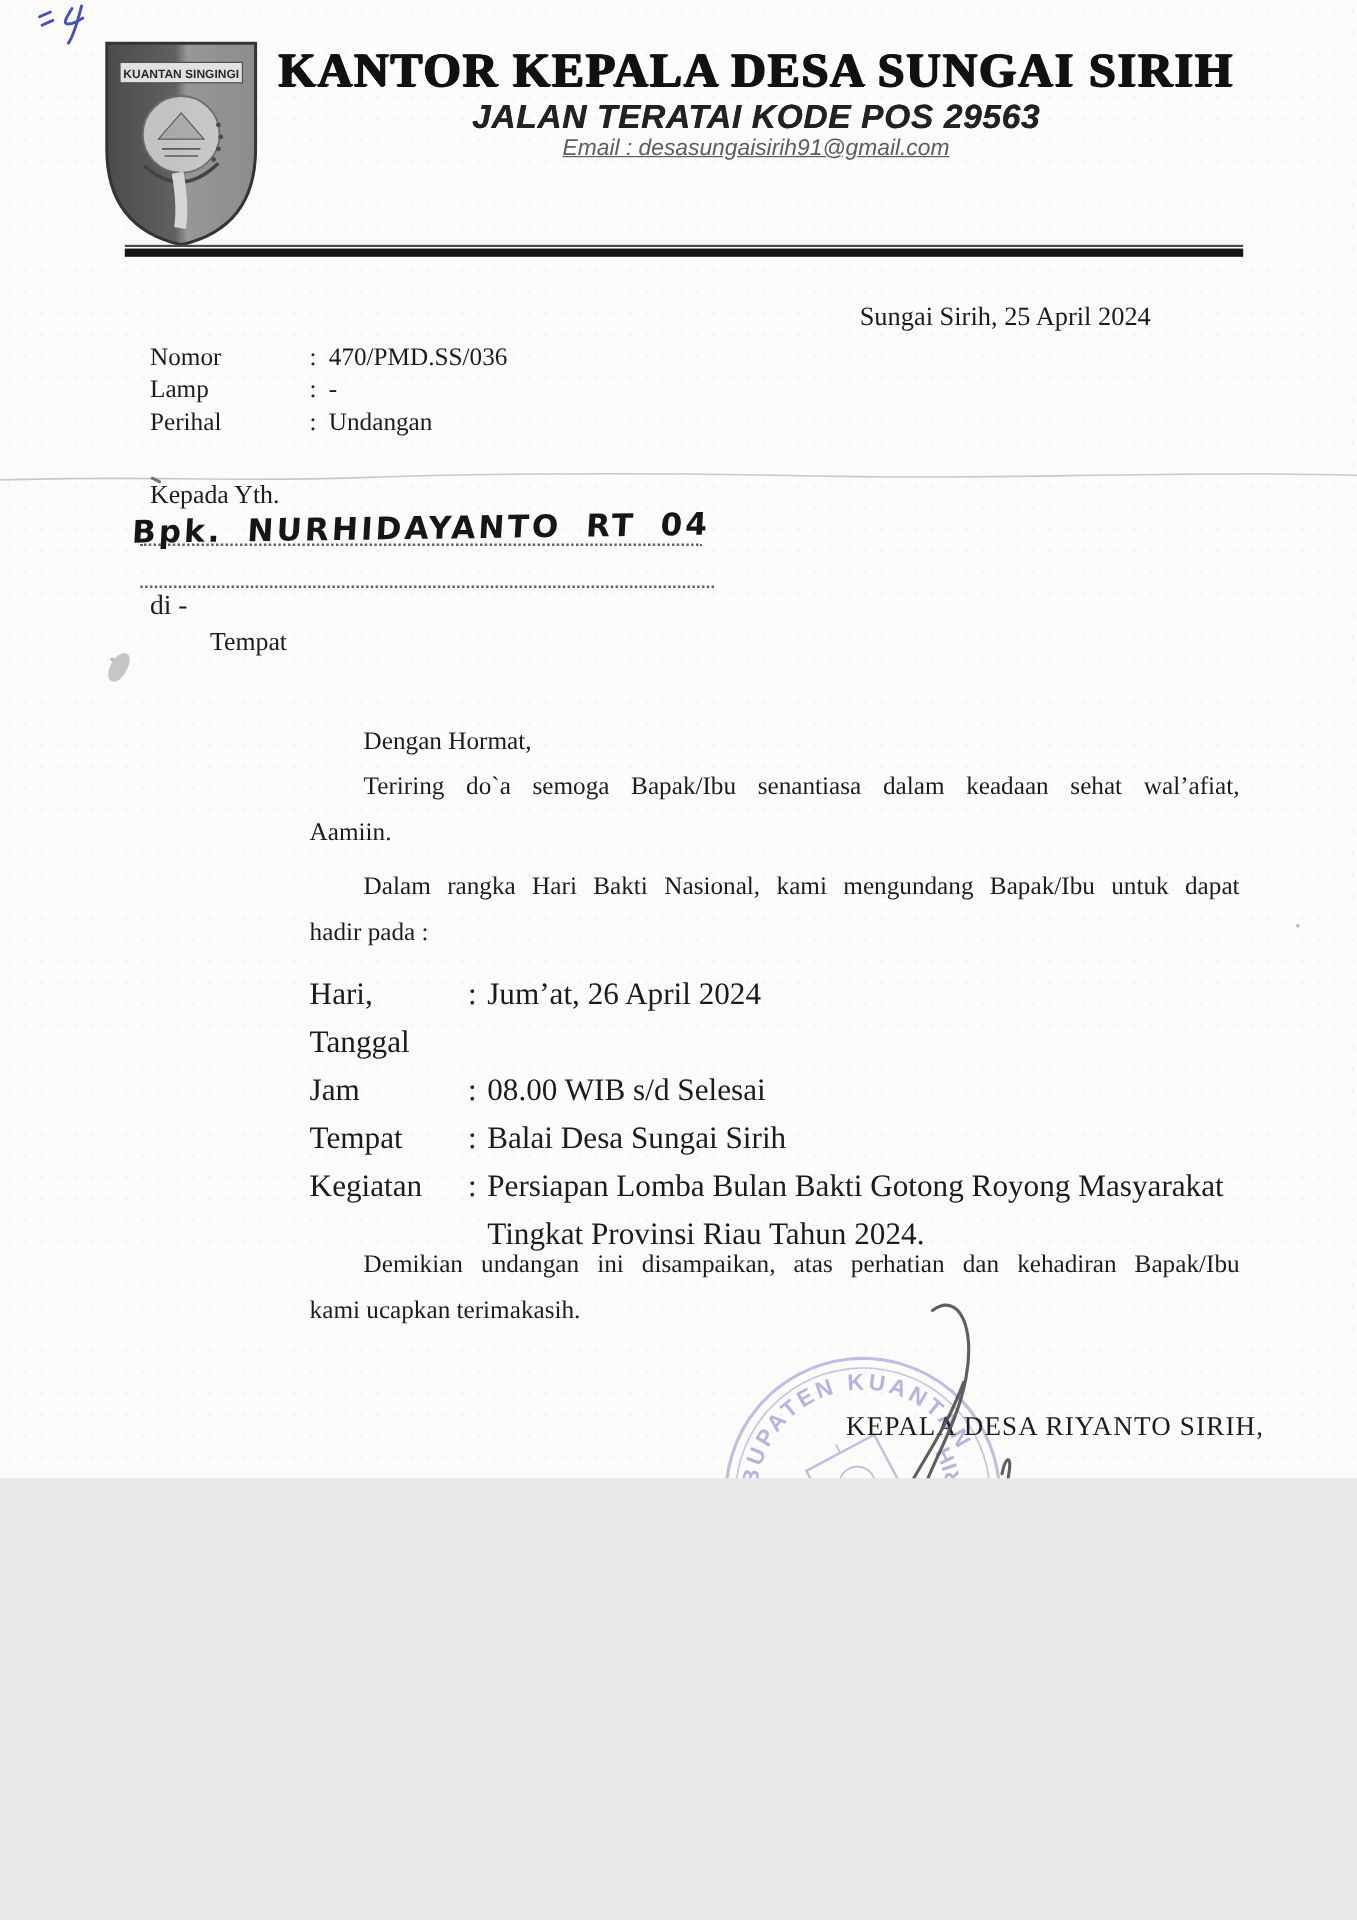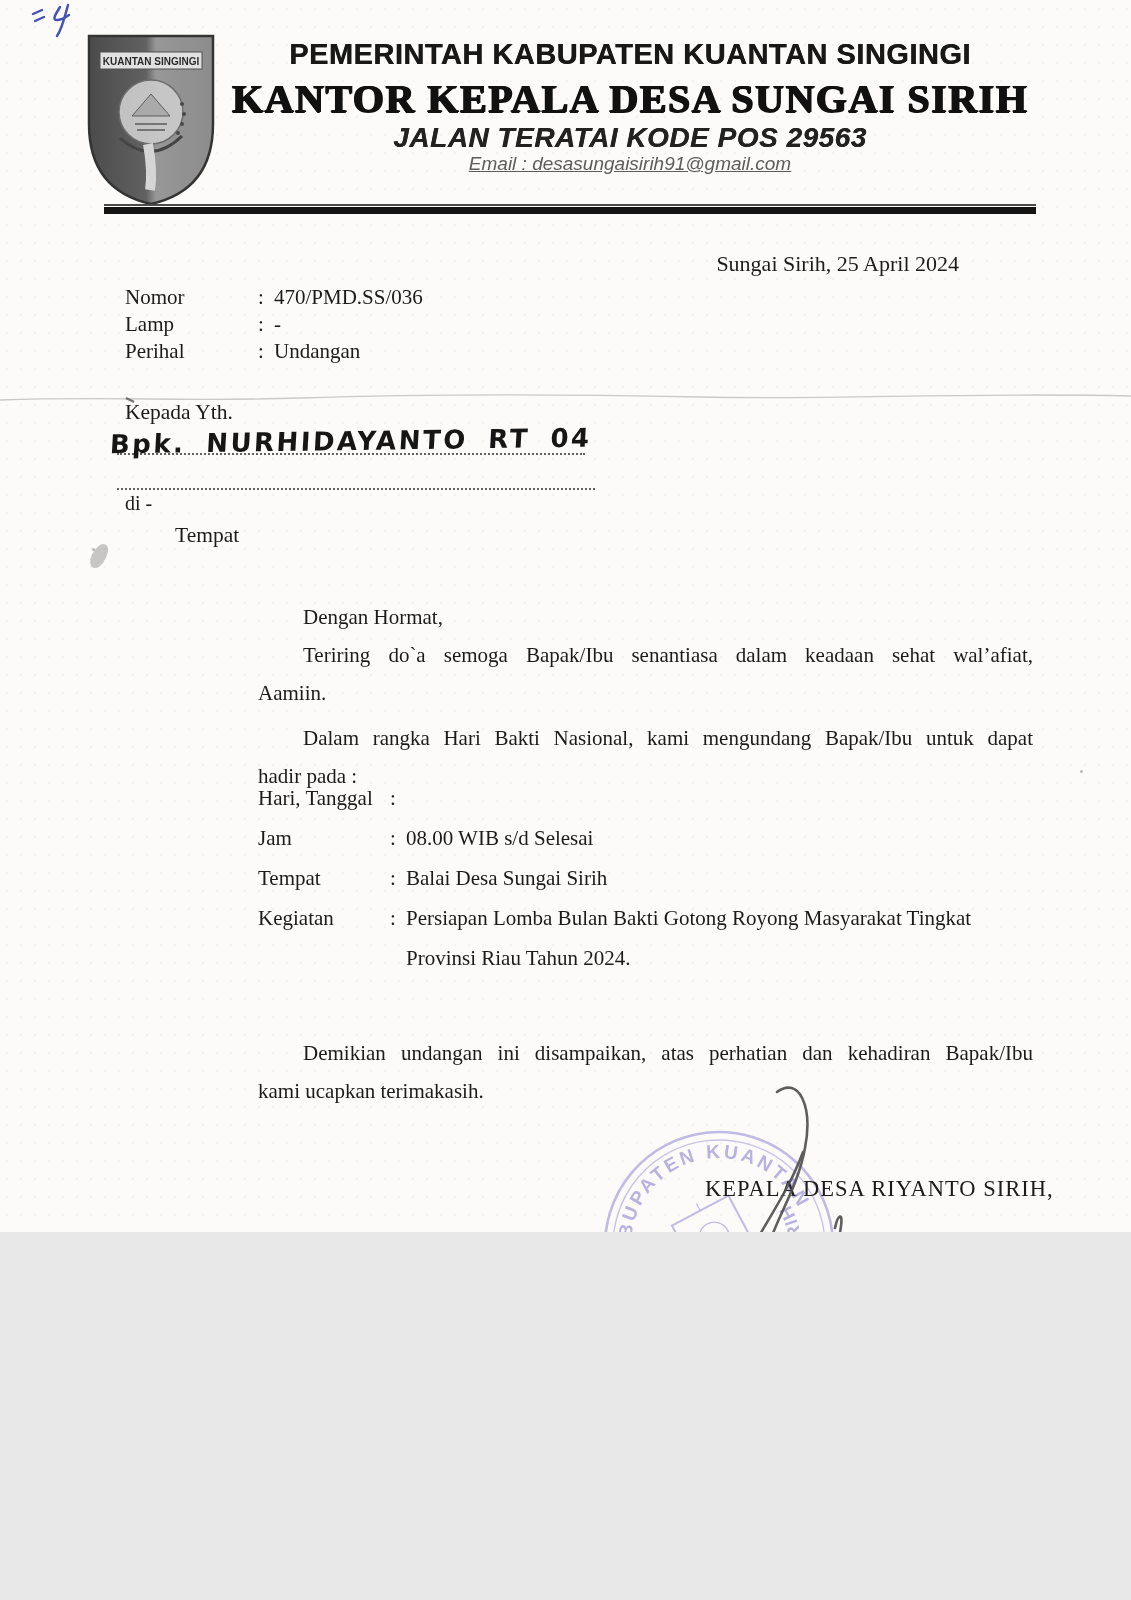--- a/index.html
+++ b/index.html
@@ -40,31 +40,31 @@
   
   .kepada{left:125px;top:400px;font-size:21.5px;}
   .dotline{border-top:2.5px dotted #454545;opacity:.85;height:0;}
   .dl1{left:117px;top:453px;width:468px;}
   .dl2{left:117px;top:488px;width:478px;}
   .handwrite{
     left:110px;top:426px;font-family:"DejaVu Sans",sans-serif;font-weight:bold;
     font-size:26px;letter-spacing:2.5px;word-spacing:9px;color:#161616;
     transform:rotate(-.8deg) skewX(-4deg);white-space:nowrap;
   }
-  .di{left:125px;top:492px;font-size:20px;}
+  .di{left:125px;top:492px;font-size:23px;}
   .tempat{left:175px;top:523px;font-size:21.5px;}
 
   
   .body-block{left:258px;top:598px;width:775px;font-size:21px;line-height:38px;}
   .jline{display:block;text-indent:45px;text-align:justify;text-align-last:justify;}
   .pline{display:block;}
   .greeting{display:block;text-indent:45px;}
   .para{margin:0 0 7px 0;text-align:justify;}
 
-  .details{left:258px;top:778px;width:778px;font-size:21px;font-family:Liberation Serif, serif;}
+  .details{left:258px;top:809px;width:778px;font-size:26px;font-family:Liberation Serif, serif;}
   .detail-row{display:flex;line-height:40px;}
   .detail-label{width:132px;flex:none;}
   .detail-sep{width:16px;flex:none;}
   .detail-value{width:628px;text-align:left;}
 
   .closing{left:258px;top:1034px;width:775px;font-size:21px;line-height:38px;}
 
   
   .sig-title{left:705px;top:1176px;font-size:22.5px;letter-spacing:1px;z-index:3;}
   .sig-name{left:705px;top:1291px;font-size:22.5px;letter-spacing:.5px;z-index:3;}
@@ -110,21 +110,20 @@
     <path d="M51 92 h32 M53 98 h28" stroke="#585858" stroke-width="1.4"></path>
     <path d="M36 106 q31 28 62 -2" stroke="#3f3f3f" stroke-width="3" fill="none"></path>
     <path d="M64 112 q5 28 2 46" stroke="#dcdcdc" stroke-width="10" fill="none"></path>
     <circle cx="98" cy="72" r="2" fill="#444"></circle>
       <circle cx="100" cy="82" r="2" fill="#444"></circle>
     <circle cx="98" cy="92" r="2" fill="#444"></circle>
       <circle cx="94" cy="101" r="2" fill="#444"></circle>
   </svg>
 
   <div class="abs hdr">
-    <div class="h-gov">PEMERINTAH KABUPATEN KUANTAN SINGINGI</div>
     <div class="h-office">KANTOR KEPALA DESA SUNGAI SIRIH</div>
     <div class="h-street">JALAN TERATAI KODE POS 29563</div>
     <div class="h-email">Email : desasungaisirih91@gmail.com</div>
   </div>
 
   <div class="abs rule"></div>
 
   <svg class="abs crease1" width="1131" height="14" viewBox="0 0 1131 14">
     <path d="M0 10 C 120 6 180 12 300 8 S 560 4 700 7 S 960 2 1131 6" stroke="#a9a9a9" stroke-width="1.3" fill="none" opacity=".6"></path>
     <path d="M126 8 l 8 4" stroke="#555" stroke-width="2.4" opacity=".8"></path>
@@ -167,20 +166,21 @@
     <p class="para">
       <span class="jline">Dalam rangka Hari Bakti Nasional, kami mengundang Bapak/Ibu untuk dapat</span>
       <span class="pline">hadir pada :</span>
     </p>
   </div>
 
   <div class="abs details">
     <div class="detail-row">
       <span class="detail-label">Hari, Tanggal</span>
       <span class="detail-sep">:</span>
+      <span class="detail-value">Jum’at, 26 April 2024</span>
     </div>
     <div class="detail-row">
       <span class="detail-label">Jam</span>
       <span class="detail-sep">:</span>
       <span class="detail-value">08.00 WIB s/d Selesai</span>
     </div>
     <div class="detail-row">
       <span class="detail-label">Tempat</span>
       <span class="detail-sep">:</span>
       <span class="detail-value">Balai Desa Sungai Sirih</span>

